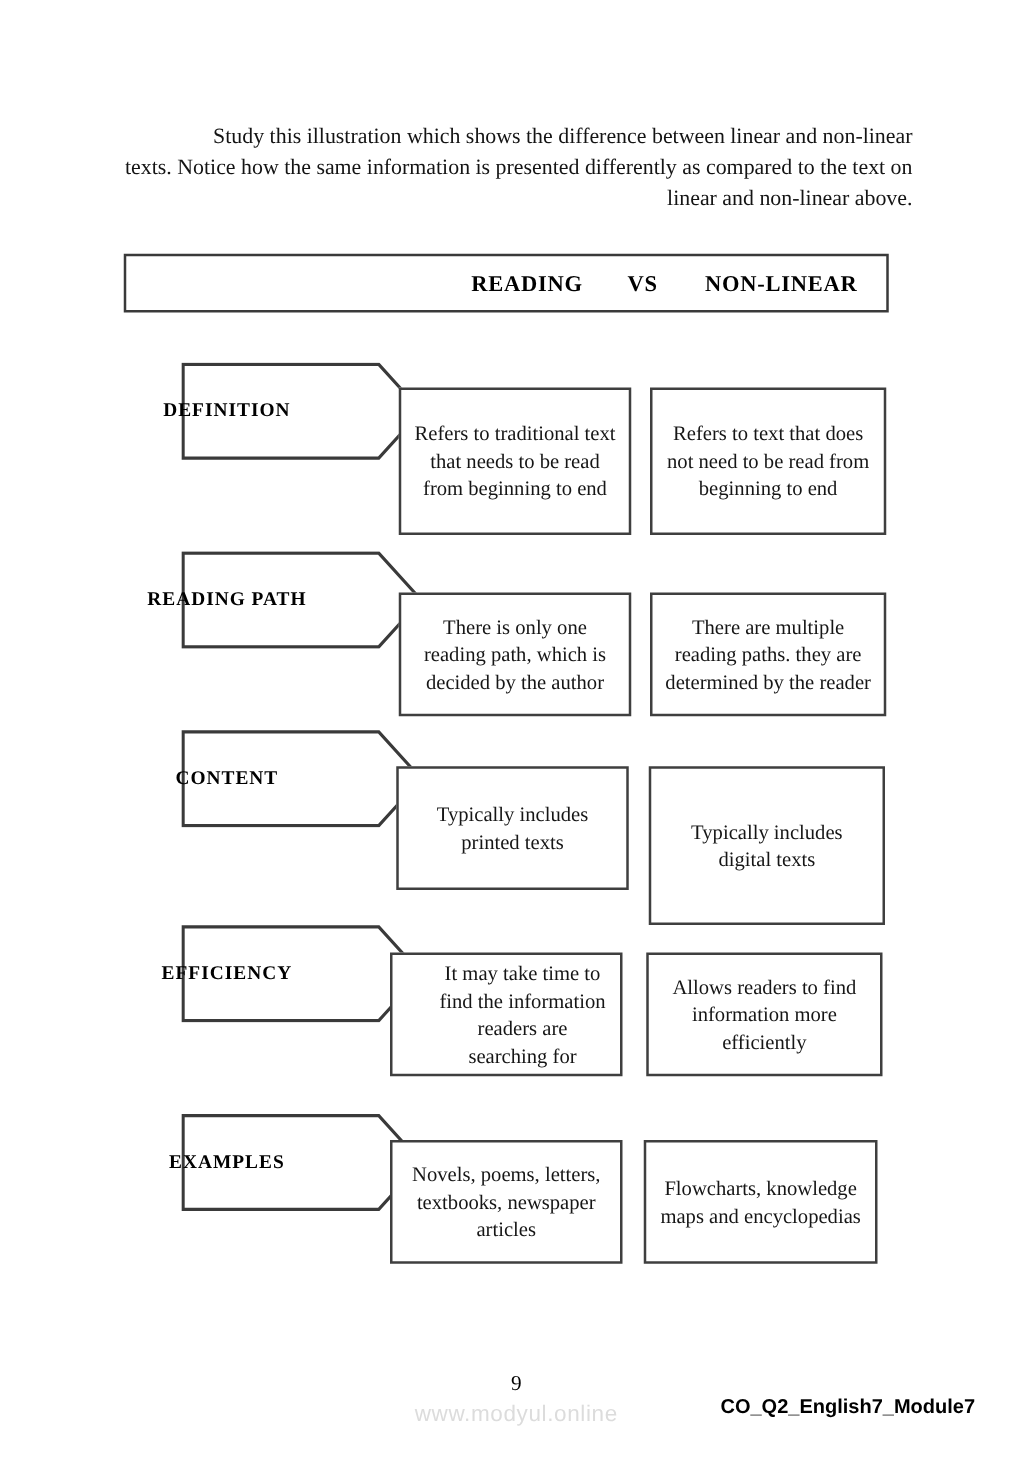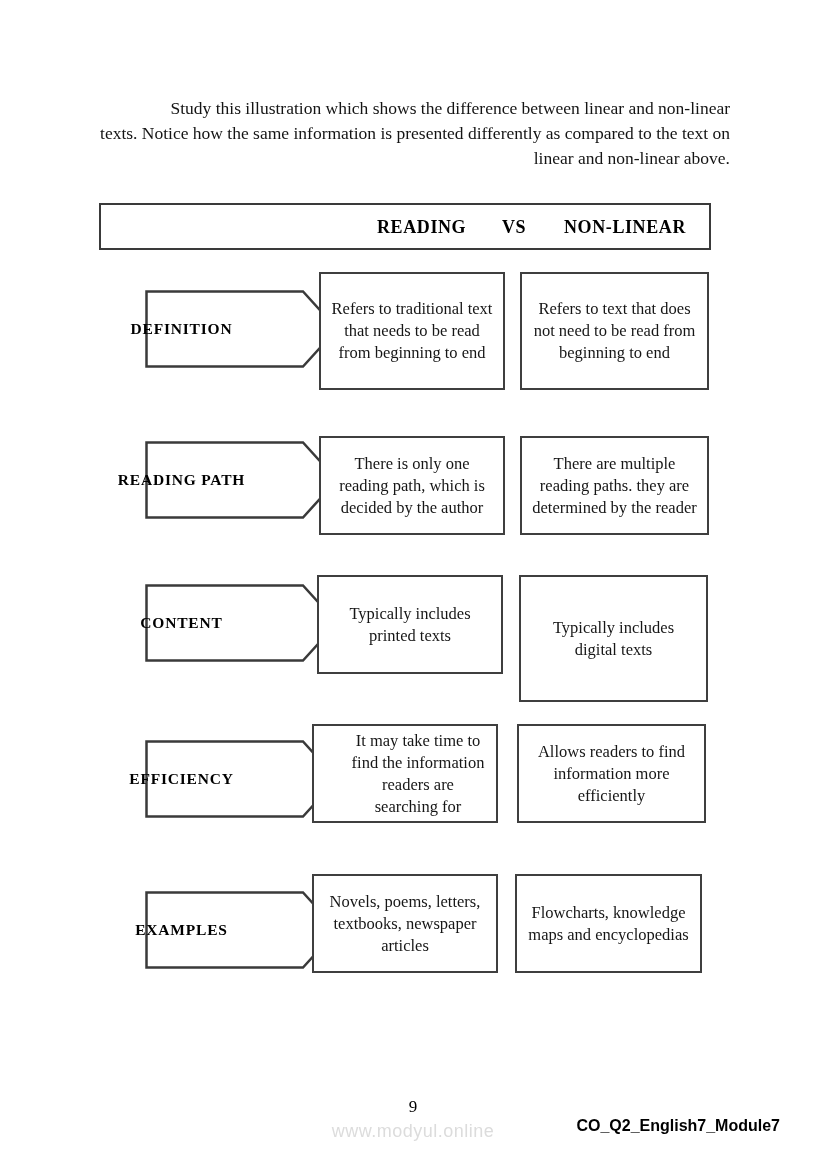--- a/index.html
+++ b/index.html
@@ -95,20 +95,21 @@
     background: #ffffff;
     display: flex;
     align-items: center;
     justify-content: center;
     text-align: center;
     font-family: "Liberation Serif", serif;
     font-size: 16.5px;
     line-height: 22px;
     color: #161616;
     padding: 4px 10px;
+    margin-top: 38px;
   }
 
   
   #page-number {
     position: absolute;
     left: 0;
     top: 1097px;
     width: 826px;
     text-align: center;
     font-family: "Liberation Serif", serif;

